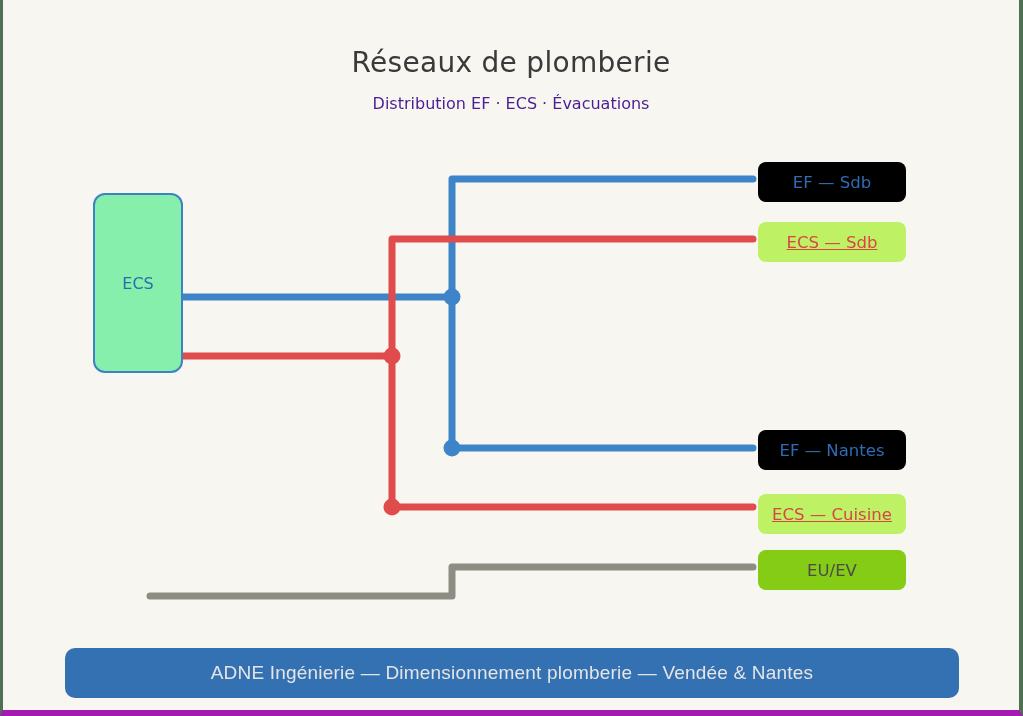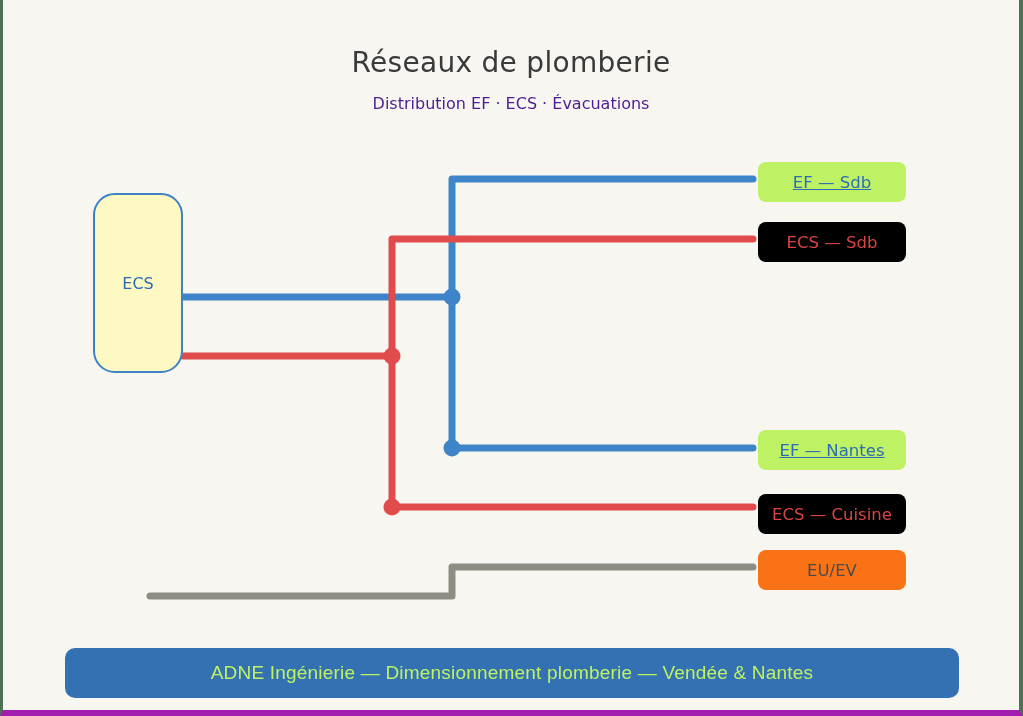--- a/index.html
+++ b/index.html
@@ -24,41 +24,41 @@
     position:absolute;left:0;top:94px;width:100%;
     text-align:center;
     font-size:16px;font-weight:400;color:#4c1d95;
   }
   .pipes{
     position:absolute;left:0;top:0;width:1016px;height:710px;
   }
   .tank{
     position:absolute;left:90px;top:193px;width:90px;height:180px;
     box-sizing:border-box;
-    background:#fef9c3;
+    background:#86efac;
     border:2.5px solid #3e82c6;
-    border-radius:22px;
+    border-radius:12px;
     display:flex;align-items:center;justify-content:center;
     font-size:16px;color:#2b6cb0;
   }
   .chip{
     position:absolute;left:755px;width:148px;height:40px;
     border-radius:8px;
     display:flex;align-items:center;justify-content:center;
     font-size:16.5px;
   }
-  .chip-ef{background:#bef264;color:#2e6cb5;text-decoration:underline;}
-  .chip-ecs{background:#000000;color:#d94545;}
-  .chip-euev{background:#f97316;color:#4e4a45;}
+  .chip-ef{background:#000000;color:#2e6cb5;}
+  .chip-ecs{background:#bef264;color:#d94545;text-decoration:underline;}
+  .chip-euev{background:#84cc16;color:#4e4a45;}
   .banner{
     position:absolute;left:62px;top:648px;width:894px;height:50px;
     background:#3371b3;border-radius:10px;
     display:flex;align-items:center;justify-content:center;
     font-family:"Liberation Sans",sans-serif;
-    font-size:19px;color:#bef264;letter-spacing:0.2px;
+    font-size:19px;color:#e5e5e5;letter-spacing:0.2px;
   }
 </style>
 </head>
 <body>
 
 <div class="stage">
 
   <div class="title">Réseaux de plomberie</div>
   <div class="subtitle">Distribution EF · ECS · Évacuations</div>
 

